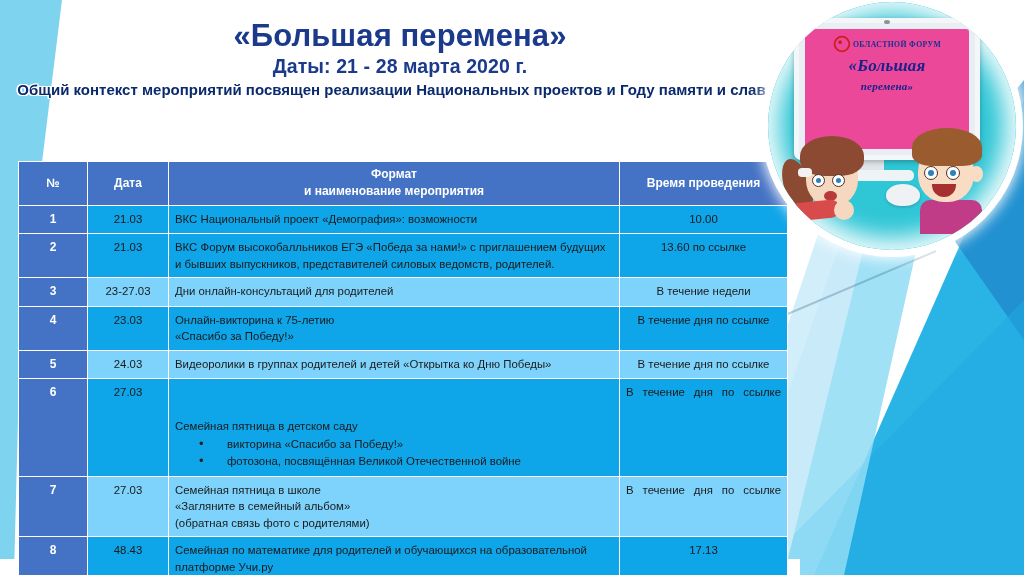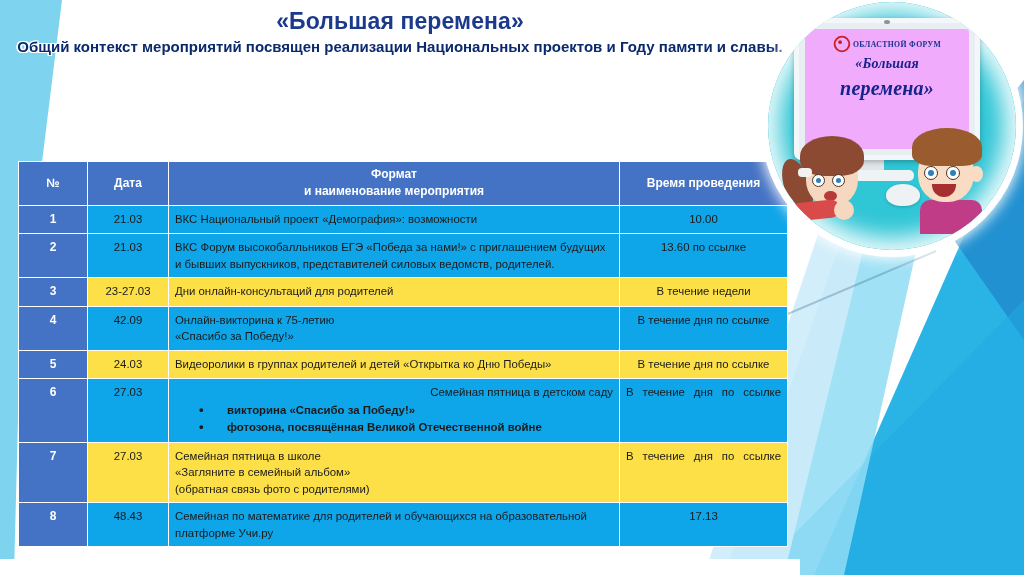--- a/index.html
+++ b/index.html
@@ -64,21 +64,21 @@
   }
   .h-line{
     font-weight:bold;line-height:1.12;letter-spacing:.1px;
     -webkit-text-stroke:0px;
     text-shadow:
       -1.6px -1.6px 0 #fff, 1.6px -1.6px 0 #fff,
       -1.6px  1.6px 0 #fff, 1.6px  1.6px 0 #fff,
       -1.6px 0 0 #fff, 1.6px 0 0 #fff, 0 -1.6px 0 #fff, 0 1.6px 0 #fff;
   }
   .h1{font-size:20.5px;color:#1b3a8c;}
-  .h2{font-size:23px;color:#1b3a8c;margin-top:1px;}
+  .h2{font-size:31px;color:#1b3a8c;margin-top:11px;}
   .h3{font-size:21px;color:#cc0000;margin-top:2px;}
   .h4{font-size:19.5px;color:#1b3a8c;margin-top:2px;}
   .h5{font-size:15.5px;color:#1b3a8c;margin-top:2px;}
   .h6{
     font-size:15px;color:#0b2a6e;font-weight:bold;margin-top:3px;
     text-align:center;white-space:nowrap;
     text-shadow:
       -1.3px -1.3px 0 #fff, 1.3px -1.3px 0 #fff,
       -1.3px  1.3px 0 #fff, 1.3px  1.3px 0 #fff,
       -1.3px 0 0 #fff, 1.3px 0 0 #fff, 0 -1.3px 0 #fff, 0 1.3px 0 #fff;
@@ -91,65 +91,65 @@
   table.plan th{
     background:#4472c4;color:#ffffff;font-weight:bold;font-size:12px;
     text-align:center;vertical-align:middle;padding:4px 4px;line-height:1.45;
   }
   table.plan td{vertical-align:top;padding:5px 6px;line-height:1.45;}
   td.numcell{
     background:#4472c4;color:#ffffff;font-weight:bold;font-size:12px;
     text-align:center;vertical-align:middle;
   }
   td.datecell{text-align:center;vertical-align:middle;}
-  .band-a td:not(.numcell){background:#fde047;}
+  .band-a td:not(.numcell){background:#7dd3fc;}
   .band-b td:not(.numcell){background:#0ea5e9;}
   td.evcell{text-align:left;}
   td.timecell{text-align:center;}
   .just{text-align:justify;text-align-last:justify;}
-  ul.blist{margin:0;padding-left:24px;list-style:none;font-weight:bold;}
+  ul.blist{margin:0;padding-left:24px;list-style:none;}
   ul.blist li{position:relative;padding-left:28px;margin:1px 0;}
   ul.blist li:before{content:"\2022";position:absolute;left:0;top:-1px;font-size:13px;}
-  .ctr{text-align:right;}
+  .ctr{text-align:left;margin-top:34px;}
 
   
   .badge{
     position:absolute;right:8px;top:2px;width:248px;height:248px;border-radius:50%;
     overflow:hidden;z-index:9;
     box-shadow:0 0 0 7px #ffffff, 0 0 14px 9px rgba(255,255,255,.95);
     background:#2fc6d6;
   }
   .badge .halo{
     position:absolute;inset:0;border-radius:50%;
     box-shadow:inset 0 0 22px 12px rgba(255,255,255,.9);
   }
   .monitor{
     position:absolute;left:26px;top:16px;width:176px;height:132px;
     background:#e9eef2;border-radius:7px;
     border:5px solid #f4f7f9;box-shadow:0 2px 5px rgba(0,0,0,.25);
   }
   .monitor .cam{position:absolute;left:50%;top:-3px;margin-left:-3px;width:6px;height:4px;border-radius:50%;background:#8a949c;}
   .screen{
-    position:absolute;inset:6px;background:#f0abfc;border-radius:3px;overflow:hidden;
+    position:absolute;inset:6px;background:#ec4899;border-radius:3px;overflow:hidden;
     display:flex;flex-direction:column;align-items:center;justify-content:flex-start;padding-top:6px;
   }
   .stand{position:absolute;left:62px;top:146px;width:54px;height:24px;background:#dfe6ea;}
   .base{position:absolute;left:34px;top:168px;width:112px;height:11px;border-radius:5px;background:#eef3f6;}
   .brand-row{display:flex;align-items:center;gap:3px;transform:scale(.92);}
   .brand-mark{
     width:14px;height:14px;border-radius:50%;border:2.2px solid #cc1f1f;position:relative;flex:none;
   }
   .brand-mark:after{content:"";position:absolute;left:3px;top:3px;width:4px;height:4px;border-radius:50%;background:#cc1f1f;}
   .brand-sub{font-size:8.4px;font-weight:bold;color:#1a2f8f;letter-spacing:.4px;font-family:"Liberation Serif",serif;}
   .brand-big{
-    font-size:14px;font-weight:bold;color:#17228c;font-style:italic;
+    font-size:17px;font-weight:bold;color:#17228c;font-style:italic;
     font-family:"Liberation Serif",serif;line-height:1.12;margin-top:3px;letter-spacing:.2px;
   }
   .brand-big2{
-    font-size:20px;font-weight:bold;color:#17228c;font-style:italic;
+    font-size:11px;font-weight:bold;color:#17228c;font-style:italic;
     font-family:"Liberation Serif",serif;line-height:1.12;margin-top:5px;letter-spacing:.2px;
   }
   .arc{position:absolute;border-radius:50%;border-style:solid;border-color:transparent;}
   .a1{left:-30px;top:70px;width:250px;height:210px;border-width:9px;border-bottom-color:#f25c9b;transform:rotate(-16deg);}
   .a2{left:-34px;top:84px;width:258px;height:210px;border-width:9px;border-bottom-color:#ffd83b;transform:rotate(-13deg);}
   .a3{left:-38px;top:98px;width:266px;height:206px;border-width:9px;border-bottom-color:#45c46a;transform:rotate(-10deg);}
   .a4{left:-42px;top:112px;width:274px;height:200px;border-width:9px;border-bottom-color:#8f7fe0;transform:rotate(-7deg);}
   .a5{left:-46px;top:126px;width:282px;height:196px;border-width:9px;border-bottom-color:#43c7f0;transform:rotate(-4deg);}
   .girl{
     position:absolute;left:26px;top:126px;width:74px;height:96px;
@@ -186,20 +186,21 @@
   <div class="bg-right-4"></div>
   <div class="bg-right-5"></div>
   <div class="bg-right-2"></div>
   <div class="bg-right-3"></div>
   <div class="bg-right-line"></div>
   <div class="bg-right-line2"></div>
   <div class="bg-bottom-white"></div>
 
   <div class="headings">
     <div class="h-line h2">«Большая перемена»</div>
+    <div class="h-line h4">Даты: 21 - 28 марта 2020 г.</div>
     <div class="h6">Общий контекст мероприятий посвящен реализации Национальных проектов и Году памяти и славы.</div>
   </div>
 
   <div class="badge">
     <div class="halo"></div>
 
     <div class="arc a1"></div>
     <div class="arc a2"></div>
     <div class="arc a3"></div>
     <div class="arc a4"></div>
@@ -284,21 +285,21 @@
           <tr class="band-a">
             <td class="numcell">3</td>
             <td class="datecell">23-27.03</td>
             <td class="evcell">
               <div>Дни онлайн-консультаций для родителей</div>
             </td>
             <td class="timecell">В течение недели</td>
           </tr>
           <tr class="band-b">
             <td class="numcell">4</td>
-            <td class="datecell">42.09</td>
+            <td class="datecell">23.03</td>
             <td class="evcell">
               <div>Онлайн-викторина к 75-летию</div>
               <div>«Спасибо за Победу!»</div>
             </td>
             <td class="timecell">В течение дня по ссылке</td>
           </tr>
           <tr class="band-a">
             <td class="numcell">5</td>
             <td class="datecell">24.03</td>
             <td class="evcell">

